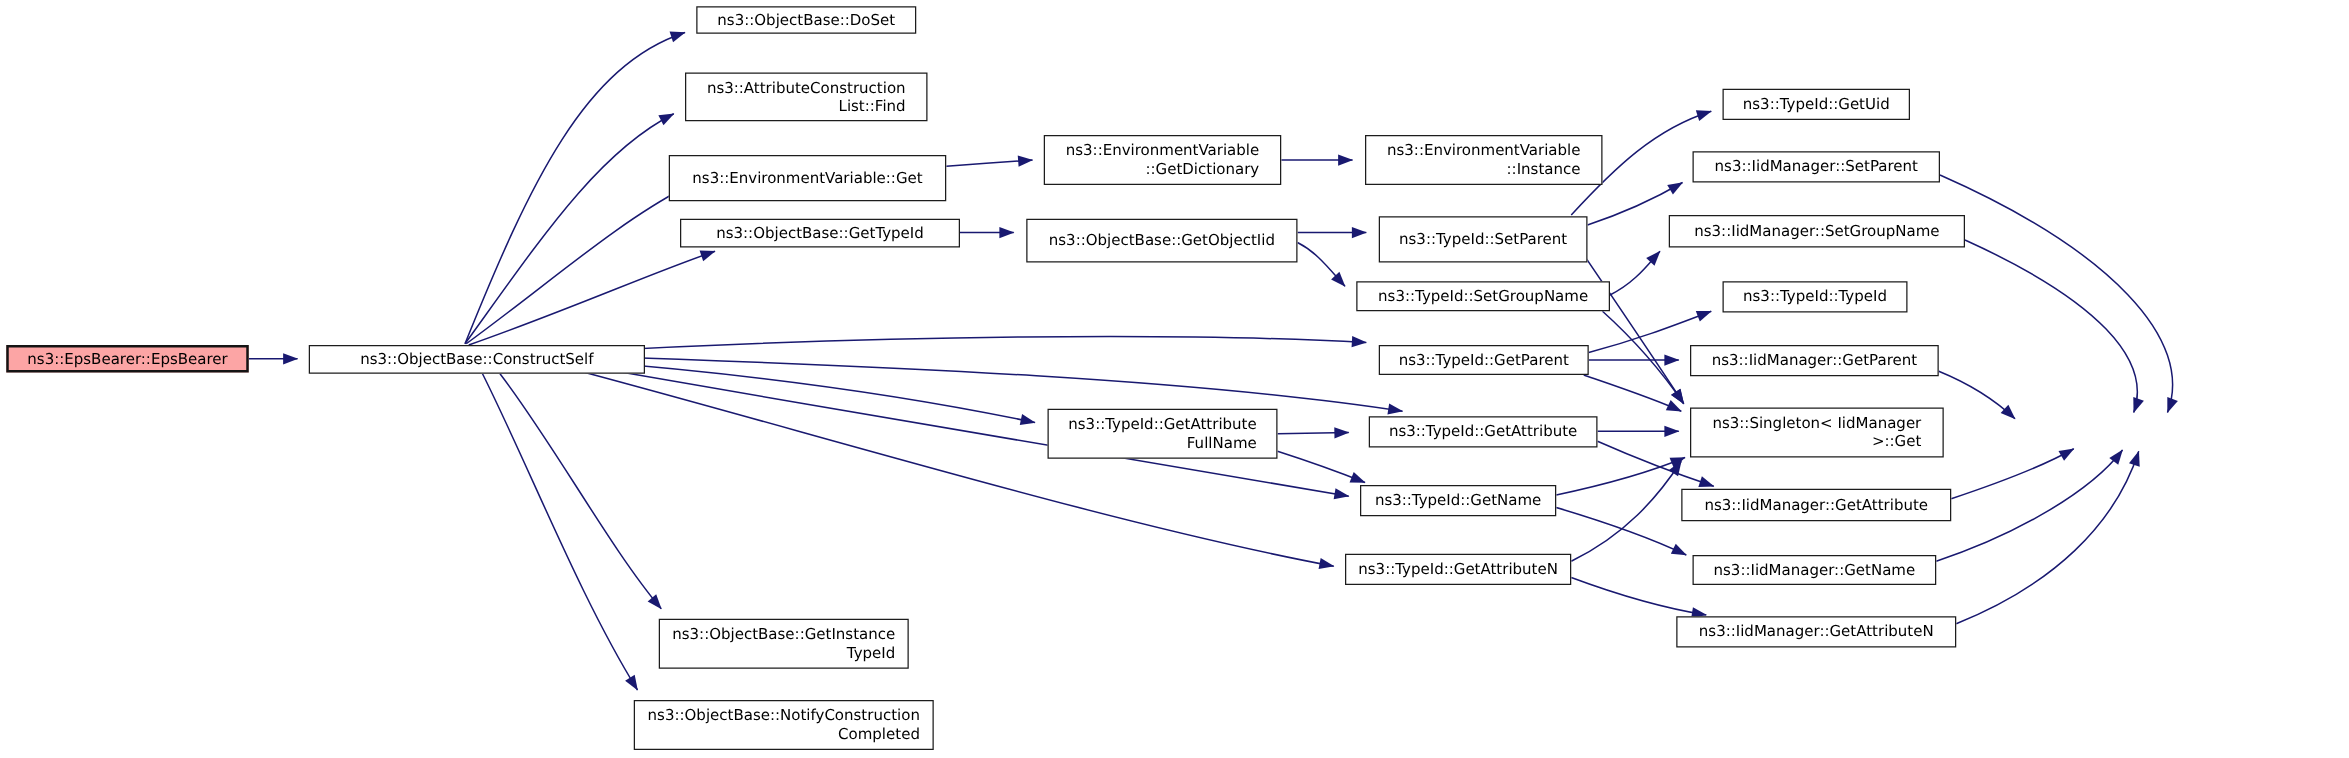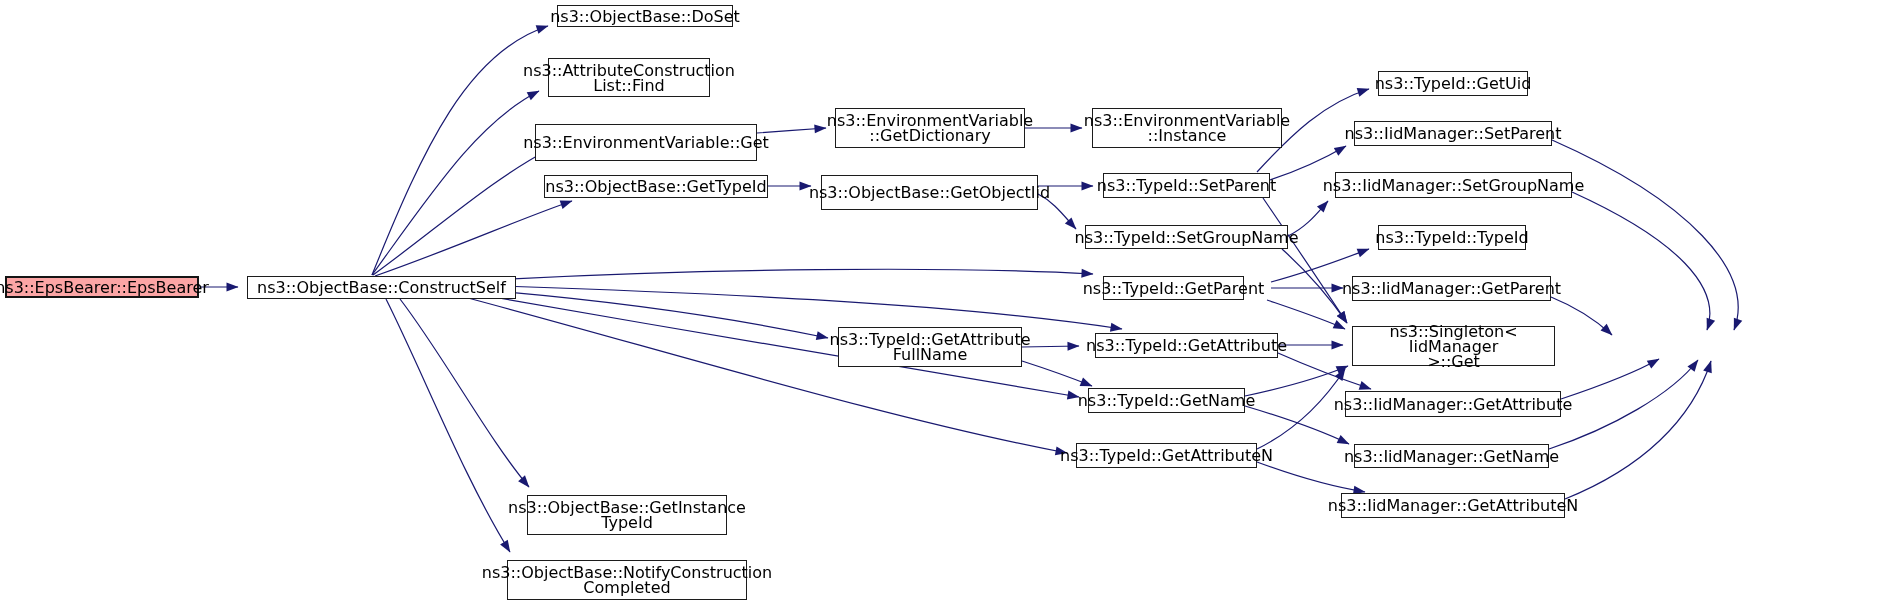--- a/index.html
+++ b/index.html
@@ -11,26 +11,26 @@
     font-family:"DejaVu Sans", sans-serif;
     overflow:hidden;
   }
   #edge-layer{position:absolute;left:0;top:0;width:1879px;height:606px;}
   .node{
     position:absolute;
     box-sizing:border-box;
     border:1px solid #1c1c1c;
     background:#ffffff;
     color:#000000;
-    font-size:16px;
+    font-size:12px;
     line-height:15px;
     display:flex;
     align-items:center;
     justify-content:center;
-    text-align:center;
+    text-align:right;
     white-space:pre-line;
     cursor:pointer;
   }
   .node.main{
     background:#fca5a5;
     border:2px solid #141414;
     cursor:default;
   }
   path.edge{fill:none;stroke:#191970;stroke-width:1.2;}
 </style>
@@ -82,32 +82,32 @@
     <path class="edge" d="M1572,192 C1678,240 1722,288 1707,330" marker-end="url(#arrow)"></path>
     <path class="edge" d="M1551,297 C1578,308 1596,320 1612,335" marker-end="url(#arrow)"></path>
     <path class="edge" d="M1561,399 C1600,386 1638,371 1659,359" marker-end="url(#arrow)"></path>
     <path class="edge" d="M1549,449 C1612,428 1672,394 1698,360" marker-end="url(#arrow)"></path>
     <path class="edge" d="M1565,499 C1642,468 1692,420 1711,361" marker-end="url(#arrow)"></path>
   </svg>
 
   <div class="node main" style="left:5px;top:276px;width:194px;height:22px">ns3::EpsBearer::EpsBearer</div>
   <div class="node" style="left:247px;top:276px;width:269px;height:23px">ns3::ObjectBase::ConstructSelf</div>
   <div class="node" style="left:557px;top:5px;width:176px;height:22px">ns3::ObjectBase::DoSet</div>
-  <div class="node" style="left:548px;top:58px;width:162px;height:39px">ns3::AttributeConstruction
+  <div class="node" style="left:548px;top:58px;width:194px;height:39px">ns3::AttributeConstruction
 List::Find</div>
   <div class="node" style="left:535px;top:124px;width:222px;height:37px">ns3::EnvironmentVariable::Get</div>
   <div class="node" style="left:544px;top:175px;width:224px;height:23px">ns3::ObjectBase::GetTypeId</div>
   <div class="node" style="left:835px;top:108px;width:190px;height:40px">ns3::EnvironmentVariable
 ::GetDictionary</div>
   <div class="node" style="left:821px;top:175px;width:217px;height:35px">ns3::ObjectBase::GetObjectIid</div>
   <div class="node" style="left:1092px;top:108px;width:190px;height:40px">ns3::EnvironmentVariable
 ::Instance</div>
-  <div class="node" style="left:1103px;top:173px;width:167px;height:25px">ns3::TypeId::SetParent</div>
+  <div class="node" style="left:1103px;top:173px;width:167px;height:37px">ns3::TypeId::SetParent</div>
   <div class="node" style="left:1085px;top:225px;width:203px;height:24px">ns3::TypeId::SetGroupName</div>
-  <div class="node" style="left:1103px;top:276px;width:141px;height:24px">ns3::TypeId::GetParent</div>
+  <div class="node" style="left:1103px;top:276px;width:168px;height:24px">ns3::TypeId::GetParent</div>
   <div class="node" style="left:1095px;top:333px;width:183px;height:25px">ns3::TypeId::GetAttribute</div>
   <div class="node" style="left:1088px;top:388px;width:157px;height:25px">ns3::TypeId::GetName</div>
   <div class="node" style="left:1076px;top:443px;width:181px;height:25px">ns3::TypeId::GetAttributeN</div>
   <div class="node" style="left:838px;top:327px;width:184px;height:40px">ns3::TypeId::GetAttribute
 FullName</div>
   <div class="node" style="left:527px;top:495px;width:200px;height:40px">ns3::ObjectBase::GetInstance
 TypeId</div>
   <div class="node" style="left:507px;top:560px;width:240px;height:40px">ns3::ObjectBase::NotifyConstruction
 Completed</div>
   <div class="node" style="left:1378px;top:71px;width:150px;height:25px">ns3::TypeId::GetUid</div>

